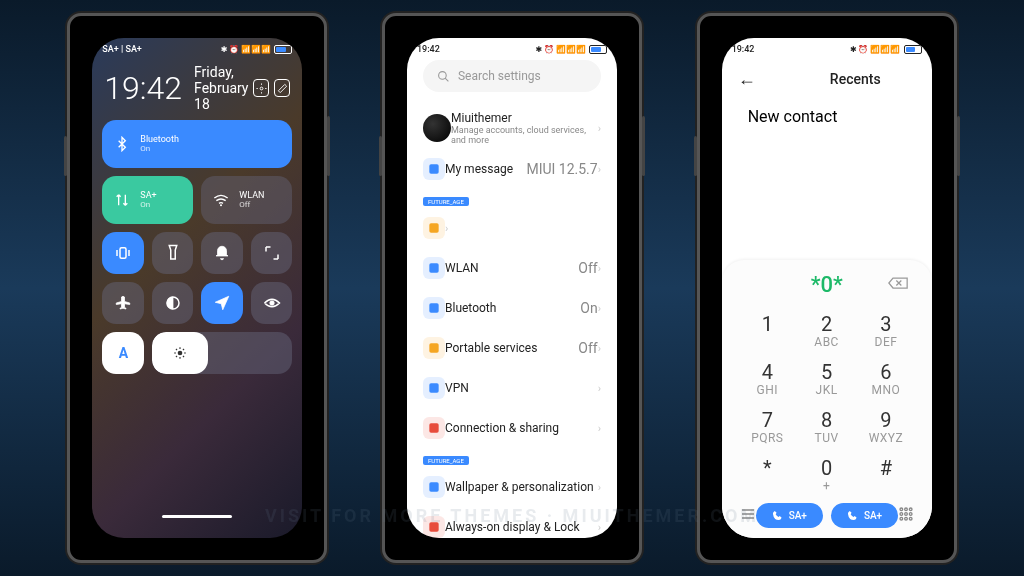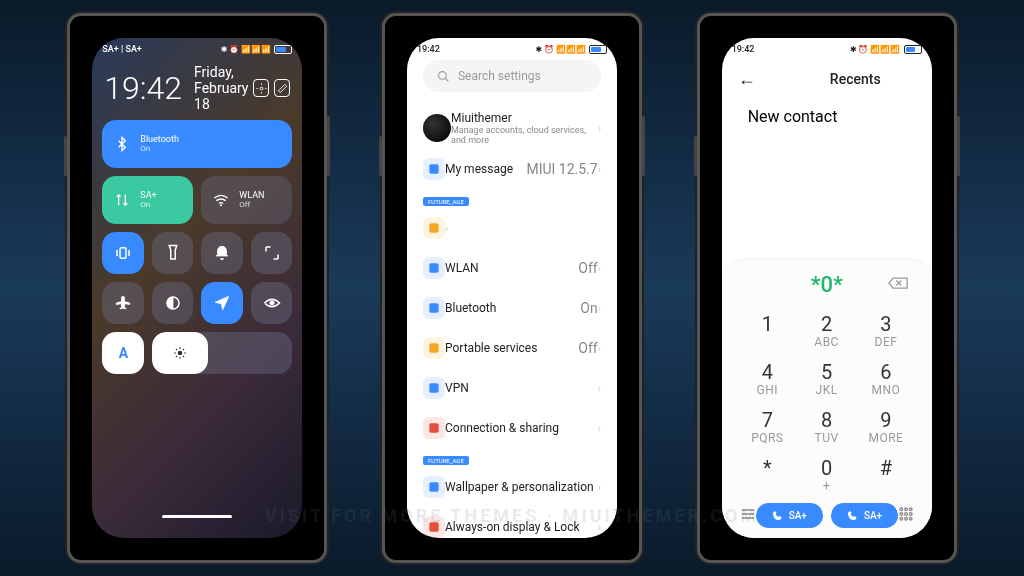--- a/index.html
+++ b/index.html
@@ -376,21 +376,21 @@
           <div class="key">
             <span class="key-num">7</span>
             <span class="key-sub">PQRS</span>
           </div>
           <div class="key">
             <span class="key-num">8</span>
             <span class="key-sub">TUV</span>
           </div>
           <div class="key">
             <span class="key-num">9</span>
-            <span class="key-sub">MORE</span>
+            <span class="key-sub">WXYZ</span>
           </div>
           <div class="key">
             <span class="key-num">*</span>
             <span class="key-sub"></span>
           </div>
           <div class="key">
             <span class="key-num">0</span>
             <span class="key-sub">+</span>
           </div>
           <div class="key">

